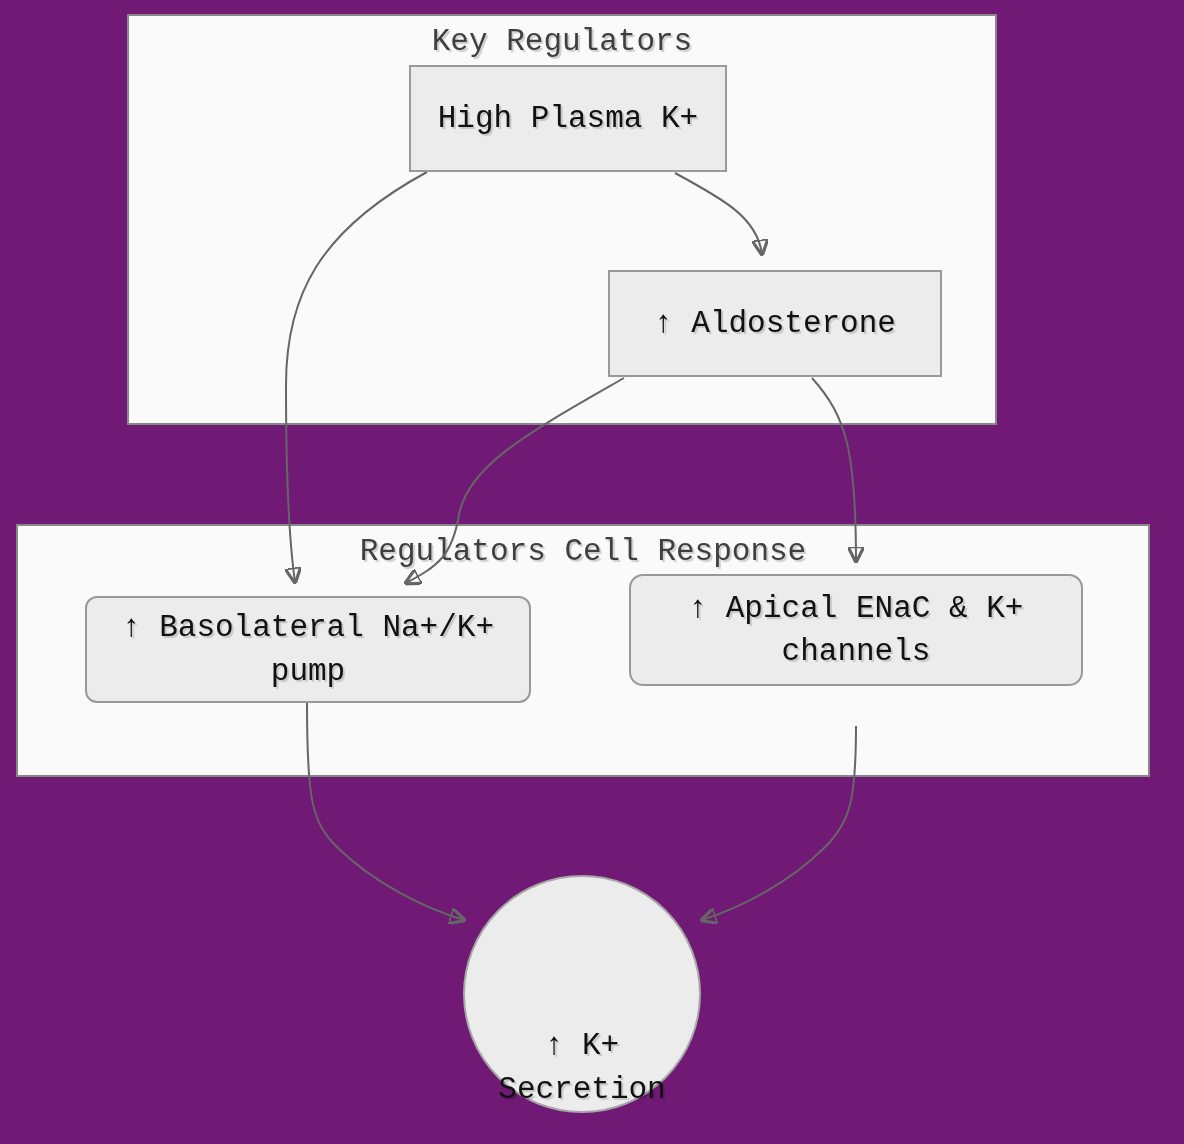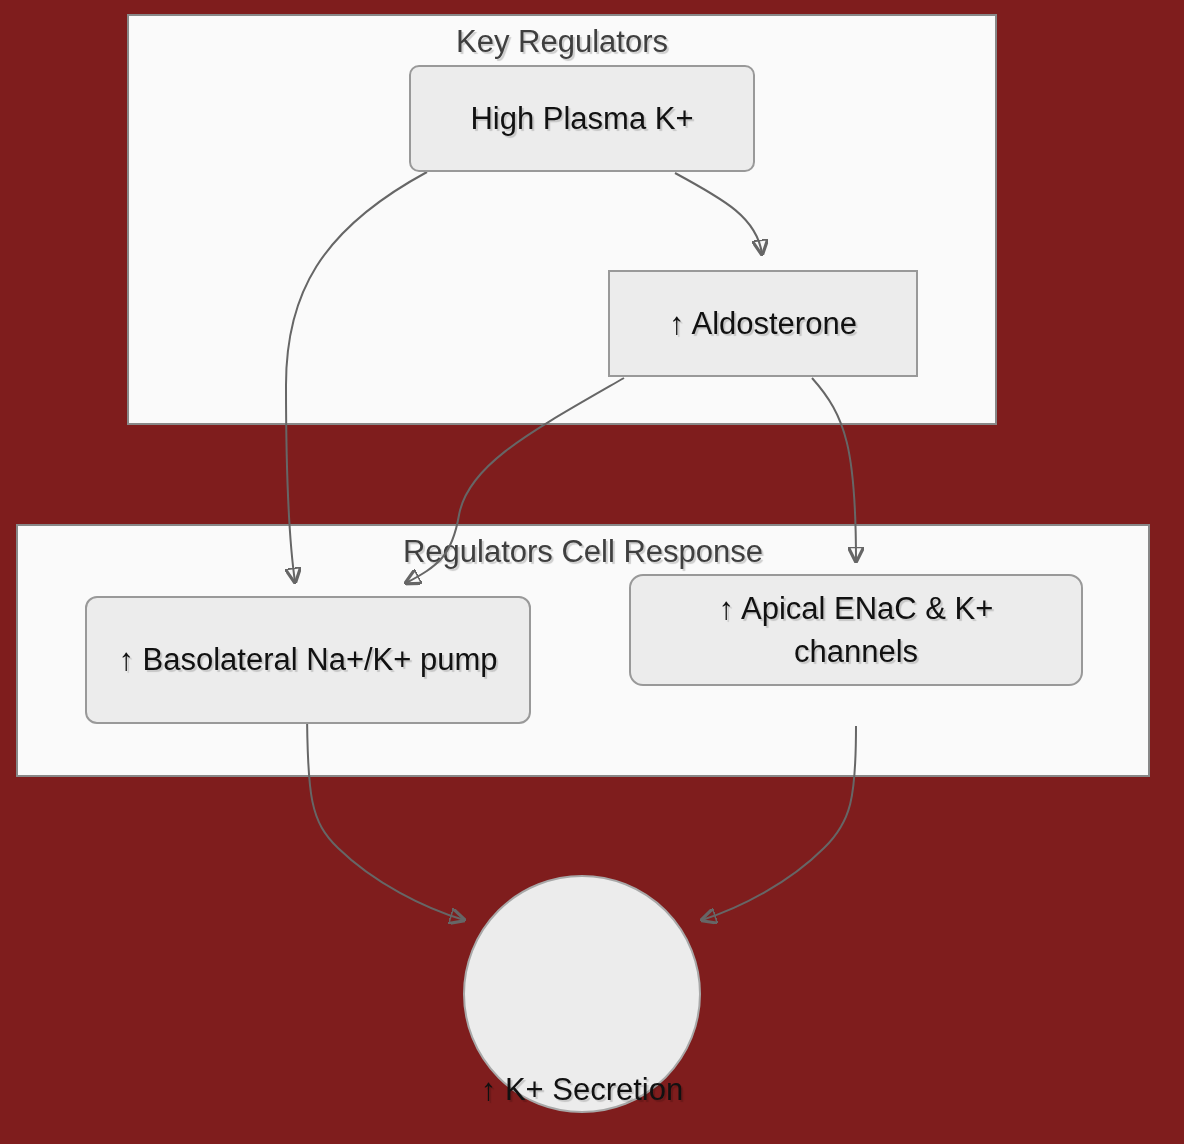--- a/index.html
+++ b/index.html
@@ -1,20 +1,20 @@
 <!DOCTYPE html>
 <html><head>
 <meta charset="utf-8">
 <style>
   html,body{margin:0;padding:0;background:#ffffff;}
   .canvas{
     position:relative;
     width:1184px;height:1144px;
-    background:#7f1d1d;
-    font-family:Liberation Sans, sans-serif;
+    background:#701a75;
+    font-family:Liberation Mono, monospace;
     overflow:hidden;
   }
   .group{
     position:absolute;
     background:#fafafa;
     border:2px solid #888888;
     box-sizing:border-box;
   }
   .group-title{
     width:100%;
@@ -36,23 +36,23 @@
     display:flex;
     flex-direction:column;
     align-items:center;
     justify-content:center;
     text-align:center;
     font-size:31px;
     color:#111111;
     text-shadow:2px 2px 1px rgba(0,0,0,0.16);
     line-height:1.4;
   }
-  #node-high-plasma{left:409px;top:65px;width:346px;height:107px;border-radius:10px;}
-  #node-aldosterone{left:608px;top:270px;width:310px;height:107px;}
-  #node-basolateral{left:85px;top:596px;width:446px;height:128px;border-radius:12px;}
+  #node-high-plasma{left:409px;top:65px;width:318px;height:107px;}
+  #node-aldosterone{left:608px;top:270px;width:334px;height:107px;}
+  #node-basolateral{left:85px;top:596px;width:446px;height:107px;border-radius:12px;}
   #node-apical{left:629px;top:574px;width:454px;height:112px;border-radius:14px;}
   #node-secretion{
     left:463px;top:875px;width:238px;height:238px;
     border-radius:50%;
     border:2px solid #a8a8a8;
     justify-content:flex-end;
   }
 </style>
 </head>
 <body>

